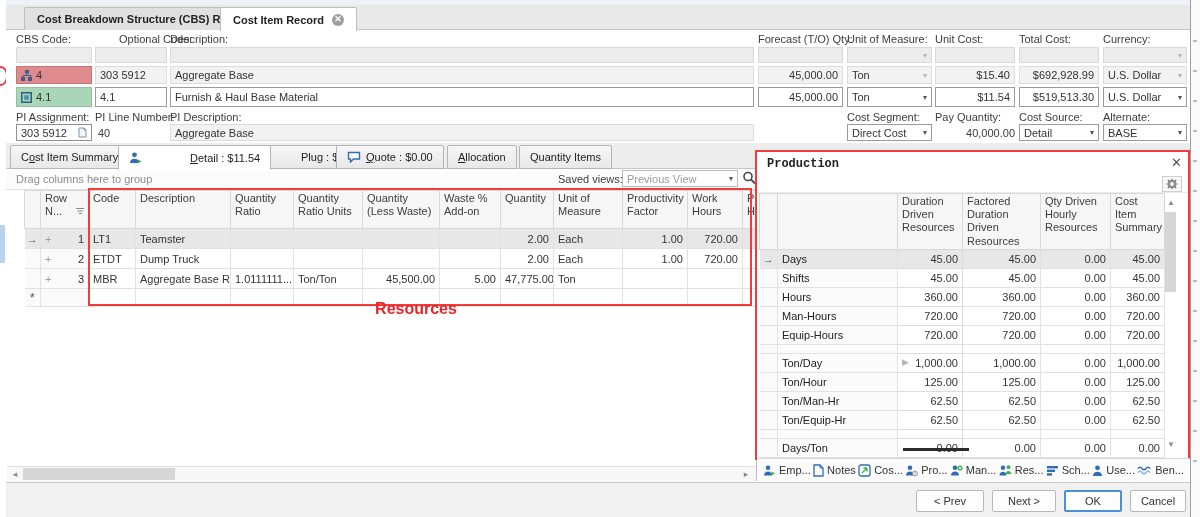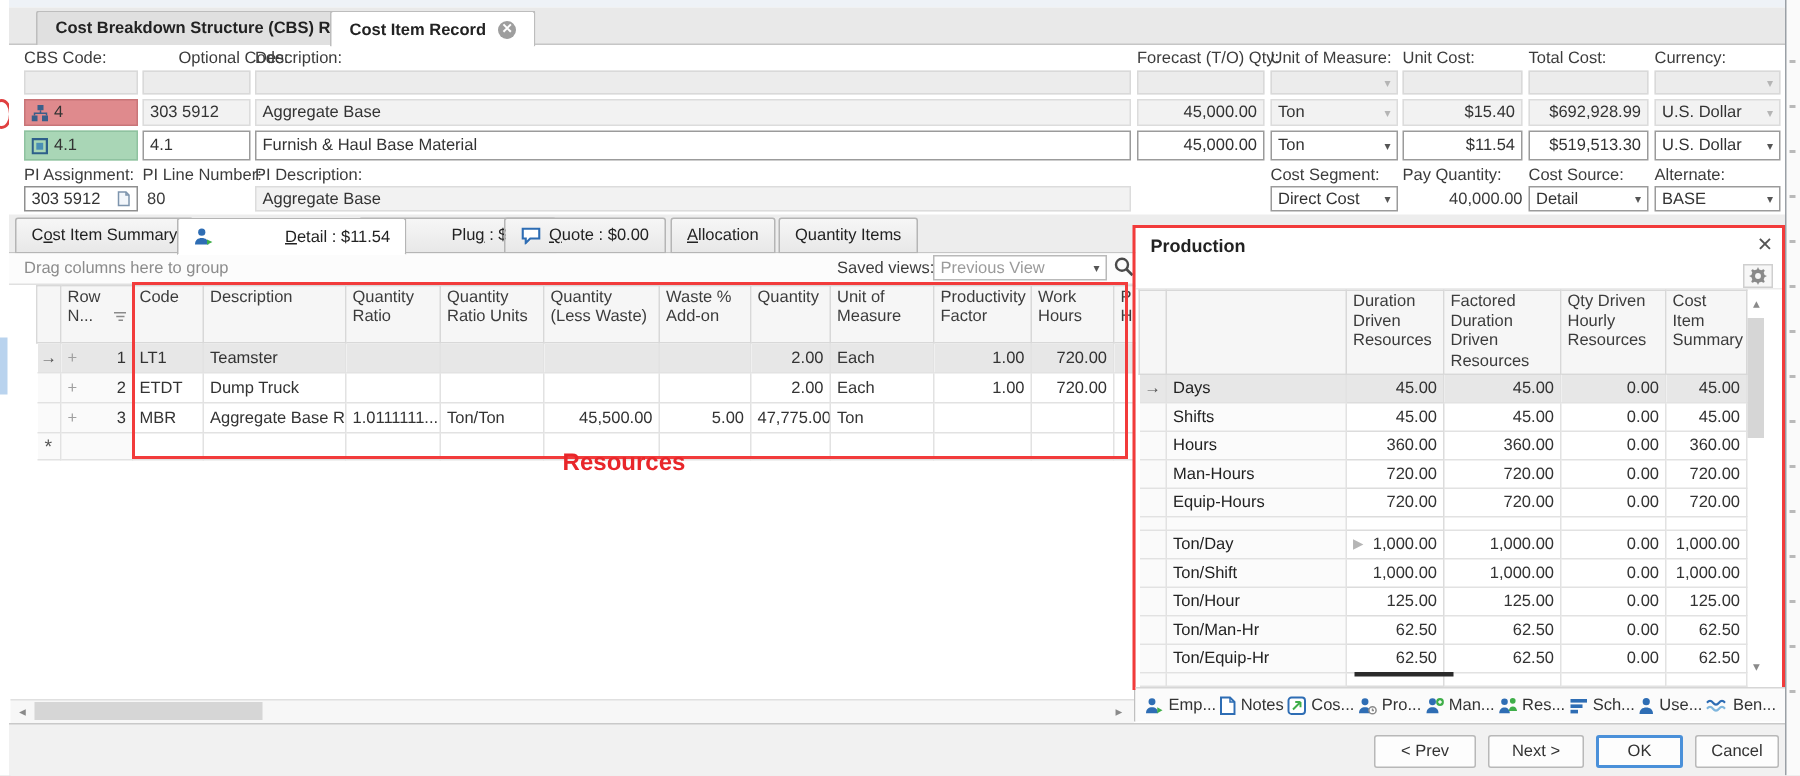--- a/index.html
+++ b/index.html
@@ -75,21 +75,21 @@
   #resources-label{position:absolute;left:300px;top:300px;width:220px;text-align:center;
                    color:#e8262a;font-weight:bold;font-size:16px;}
 
   
   .hscroll{position:absolute;background:#f7f7f7;border-top:1px solid #e0e0e0;}
   .thumb{position:absolute;background:#d6d6d6;}
   .sbtn{position:absolute;color:#8a8a8a;font-size:9px;text-align:center;line-height:13px;}
 
   
   #prod-panel{left:751px;top:152px;width:433px;height:306px;background:#fff;}
-  #prod-title{position:absolute;left:10px;top:5px;font-weight:bold;font-size:12px;color:#222;}
+  #prod-title{position:absolute;left:10px;top:5px;font-weight:bold;font-size:12px;color:#222;font-family:Liberation Mono, monospace;}
   #prod-close{position:absolute;right:8px;top:3px;font-size:13px;color:#555;}
   #prod-toolbar{position:absolute;left:0;top:23px;width:433px;height:18px;border-bottom:1px solid #ebebeb;box-sizing:border-box;}
   #gear-btn{position:absolute;right:8px;top:1px;width:20px;height:16px;border:1px solid #cfcfcf;background:#f7f7f7;
             display:flex;align-items:center;justify-content:center;box-sizing:border-box;}
   #prod-table{position:absolute;left:2px;top:41px;width:405px;}
   #prod-table thead th{height:27px;}
   #prod-table tbody tr{height:19px;}
   #prod-table tbody tr.blank{height:9px;}
   #prod-table td.lab{background:#fbfbfb;color:#222;}
   #prod-table td.inp{background:#fff;border-color:#dcdcdc;}
@@ -214,21 +214,21 @@
 
     <div class="ffield edit" style="left:10px;top:124px;width:76px;height:17px;border-color:#8f8f8f;">
       <span>303 5912</span>
       <span style="margin-left:auto;">
         <svg width="9" height="11">
             <path d="M1 1h5l2 2v7H1z" fill="#f2f6fb" stroke="#7d94ad"></path>
             <path d="M6 1v2h2" fill="none" stroke="#7d94ad"></path>
           </svg>
       </span>
     </div>
-    <div class="flabel" style="left:92px;top:127px;">80</div>
+    <div class="flabel" style="left:92px;top:127px;">40</div>
     <div class="ffield ro" style="left:164px;top:124px;width:584px;height:17px;">Aggregate Base</div>
     <div class="ffield edit" style="left:841px;top:124px;width:85px;height:17px;">
         <span>Direct Cost</span>
         <span class="caret" style="color:#555;">▾</span>
       </div>
     <div class="flabel" style="left:929px;top:127px;width:80px;text-align:right;">40,000.00</div>
     <div class="ffield edit" style="left:1013px;top:124px;width:80px;height:17px;">
         <span>Detail</span>
         <span class="caret" style="color:#555;">▾</span>
       </div>
@@ -513,28 +513,20 @@
             <tr>
               <td class="ind"></td>
               <td class="lab">Ton/Day</td>
               <td class="r inp"><span class="playmark">▶</span>1,000.00</td>
               <td class="r">1,000.00</td>
               <td class="r">0.00</td>
               <td class="r">1,000.00</td>
             </tr>
             <tr>
               <td class="ind"></td>
-              <td class="lab">Ton/Shift</td>
-              <td class="r inp">1,000.00</td>
-              <td class="r">1,000.00</td>
-              <td class="r">0.00</td>
-              <td class="r">1,000.00</td>
-            </tr>
-            <tr>
-              <td class="ind"></td>
               <td class="lab">Ton/Hour</td>
               <td class="r inp">125.00</td>
               <td class="r">125.00</td>
               <td class="r">0.00</td>
               <td class="r">125.00</td>
             </tr>
             <tr>
               <td class="ind"></td>
               <td class="lab">Ton/Man-Hr</td>
               <td class="r inp">62.50</td>

